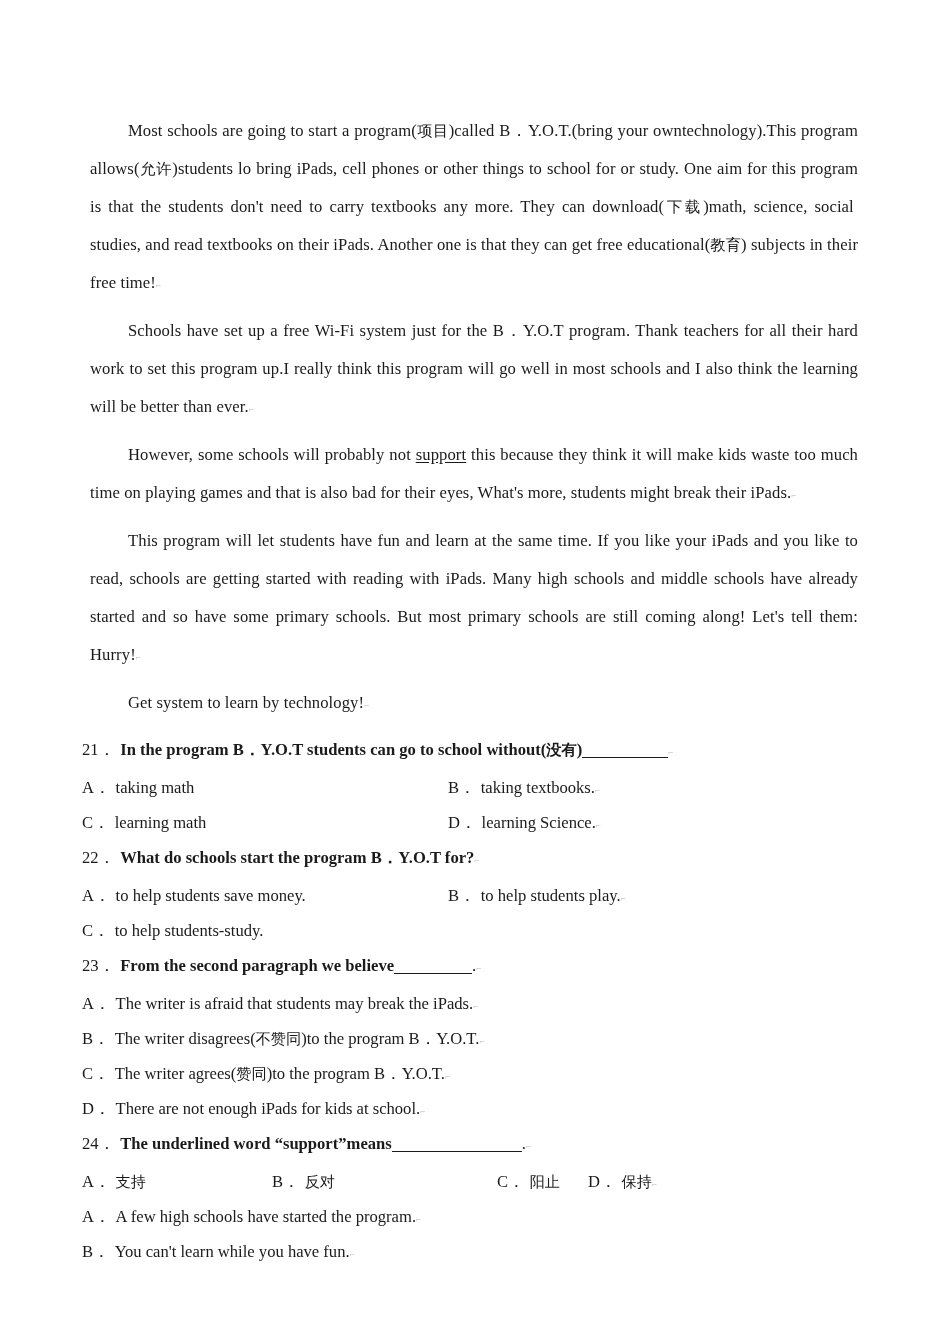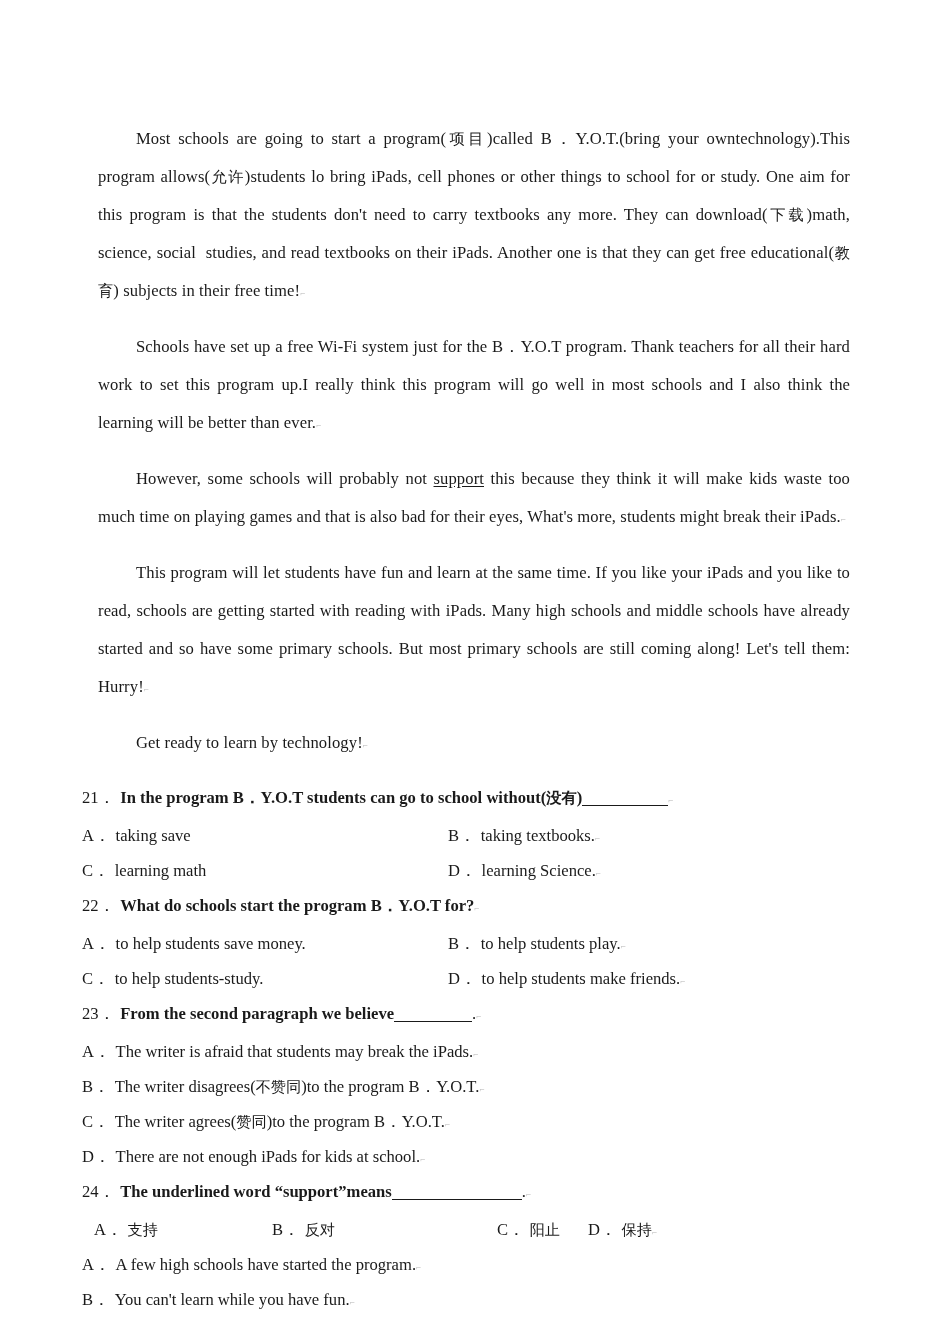--- a/index.html
+++ b/index.html
@@ -34,21 +34,21 @@
     width: 784px;
   }
 
   
   .para {
     font-size: 16.6px;
     line-height: 38px;
     text-align: justify;
     text-justify: inter-word;
     text-indent: 38px;
-    margin: 16px;
+    margin: 8px;
     color: #1a1a1a;
     letter-spacing: 0.1px;
   }
   .para.last-short {
     text-align: left;
   }
 
   .cn {
     font-family: "DejaVu Sans", "Liberation Sans", sans-serif;
     font-size: 15.2px;
@@ -104,21 +104,21 @@
     white-space: nowrap;
   }
   .opt {
     position: absolute;
     top: 0;
   }
   .opt-col-1 { left: 0px; }
   .opt-col-2 { left: 366px; }
 
   
-  .opt-col-q1 { left: 0px; margin-left: 12px; }
+  .opt-col-q1 { left: 0px; }
   .opt-col-q2 { left: 190px; }
   .opt-col-q3 { left: 371px; margin-left: 44px; }
   .opt-col-q4 { left: 506px; }
 
   .opt-letter {
     display: inline-block;
   }
   .opt-label {
     display: inline;
   }
@@ -151,49 +151,48 @@
 
       <p class="para">
         <span>However, some schools will probably not <span class="ul-word">support</span> this because they think it will make kids waste too much time on playing games and that is also bad for their eyes, What's more, students might break their iPads.</span><span class="eolmark">⌐</span>
       </p>
 
       <p class="para">
         <span>This program will let students have fun and learn at the same time. If you like your iPads and you like to read, schools are getting started with reading with iPads. Many high schools and middle schools have already started and so have some primary schools. But most primary schools are still coming along! Let's tell them: Hurry!</span><span class="eolmark">⌐</span>
       </p>
 
       <p class="para last-short">
-        <span>Get ready to learn by technology!</span><span class="eolmark">⌐</span>
+        <span>Get system to learn by technology!</span><span class="eolmark">⌐</span>
       </p>
     </div>
 
     <div class="qblock">
       <div class="qline">
         <span class="qnum">21．</span><span class="sp-1"></span><span class="qtext">In the program B．Y.O.T students can go to school without(<span class="cn">没有</span>)</span><span class="blank w-sm"></span><span class="eolmark">⌐</span>
       </div>
       <div class="opt-row">
-        <span class="opt opt-col-1"><span class="opt-letter">A．</span><span class="sp-1"></span><span class="opt-label">taking save</span></span>
+        <span class="opt opt-col-1"><span class="opt-letter">A．</span><span class="sp-1"></span><span class="opt-label">taking math</span></span>
         <span class="opt opt-col-2"><span class="opt-letter">B．</span><span class="sp-1"></span><span class="opt-label">taking textbooks.</span><span class="eolmark">⌐</span></span>
       </div>
       <div class="opt-row">
         <span class="opt opt-col-1"><span class="opt-letter">C．</span><span class="sp-1"></span><span class="opt-label">learning math</span></span>
         <span class="opt opt-col-2"><span class="opt-letter">D．</span><span class="sp-1"></span><span class="opt-label">learning Science.</span><span class="eolmark">⌐</span></span>
       </div>
     </div>
 
     <div class="qblock">
       <div class="qline">
         <span class="qnum">22．</span><span class="sp-1"></span><span class="qtext">What do schools start the program B．Y.O.T for?</span><span class="eolmark">⌐</span>
       </div>
       <div class="opt-row">
         <span class="opt opt-col-1"><span class="opt-letter">A．</span><span class="sp-1"></span><span class="opt-label">to help students save money.</span></span>
         <span class="opt opt-col-2"><span class="opt-letter">B．</span><span class="sp-1"></span><span class="opt-label">to help students play.</span><span class="eolmark">⌐</span></span>
       </div>
       <div class="opt-row">
         <span class="opt opt-col-1"><span class="opt-letter">C．</span><span class="sp-1"></span><span class="opt-label">to help students-study.</span></span>
-        <span class="opt opt-col-2"><span class="opt-letter">D．</span><span class="sp-1"></span><span class="opt-label">to help students make friends.</span><span class="eolmark">⌐</span></span>
       </div>
     </div>
 
     <div class="qblock">
       <div class="qline">
         <span class="qnum">23．</span><span class="sp-1"></span><span class="qtext">From the second paragraph we believe</span><span class="blank w-md"></span><span>.</span><span class="eolmark">⌐</span>
       </div>
       <div class="opt-full"><span class="opt-letter">A．</span><span class="sp-1"></span><span class="opt-label">The writer is afraid that students may break the iPads.</span><span class="eolmark">⌐</span></div>
       <div class="opt-full"><span class="opt-letter">B．</span><span class="sp-1"></span><span class="opt-label">The writer disagrees(<span class="cn">不赞同</span>)to the program B．Y.O.T.</span><span class="eolmark">⌐</span></div>
       <div class="opt-full"><span class="opt-letter">C．</span><span class="sp-1"></span><span class="opt-label">The writer agrees(<span class="cn">赞同</span>)to the program B．Y.O.T.</span><span class="eolmark">⌐</span></div>

